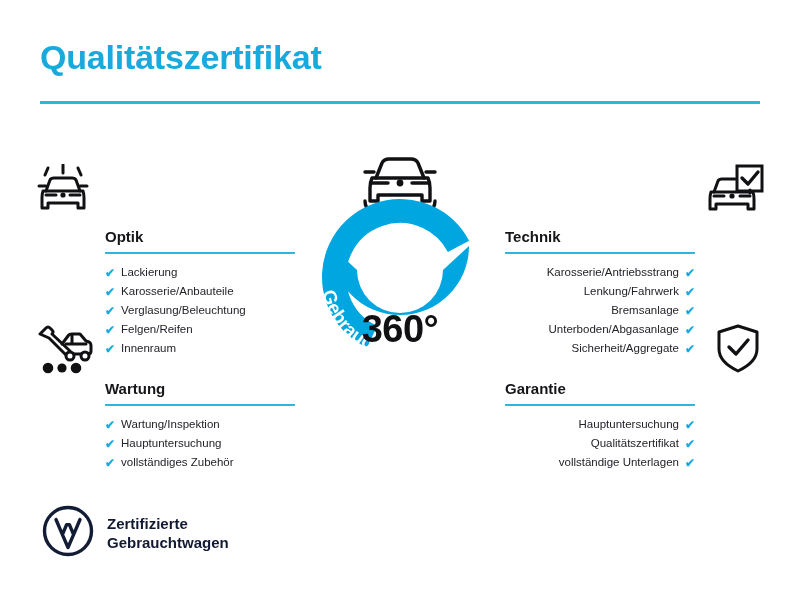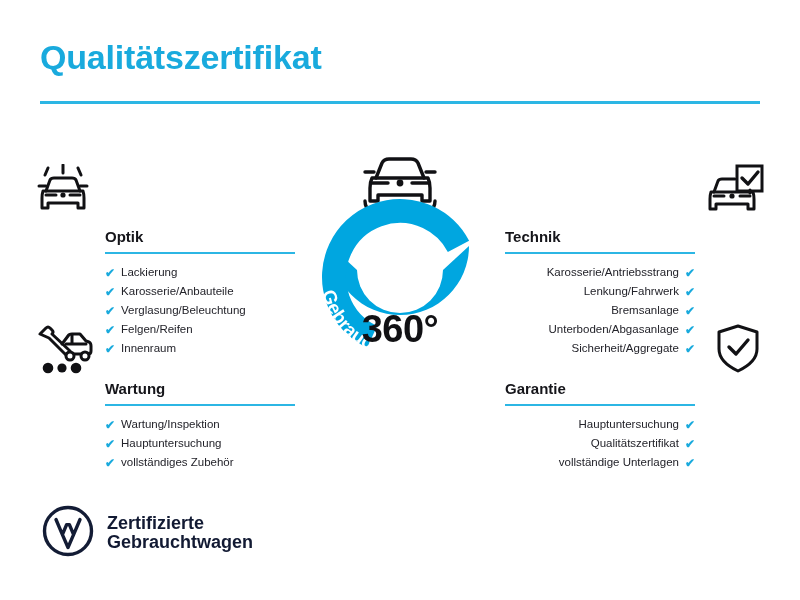--- a/index.html
+++ b/index.html
@@ -133,21 +133,21 @@
   .footer {
     position: absolute;
     left: 42px;
     top: 505px;
     display: flex;
     align-items: center;
   }
   .vw-mark { flex: 0 0 auto; }
   .footer-text {
     margin-left: 13px;
-    font-size: 18px;
+    font-size: 15px;
     font-weight: bold;
     line-height: 19px;
     color: #121a33;
     white-space: nowrap;
   }
 </style>
 </head>
 <body>
 
 <div class="page">

